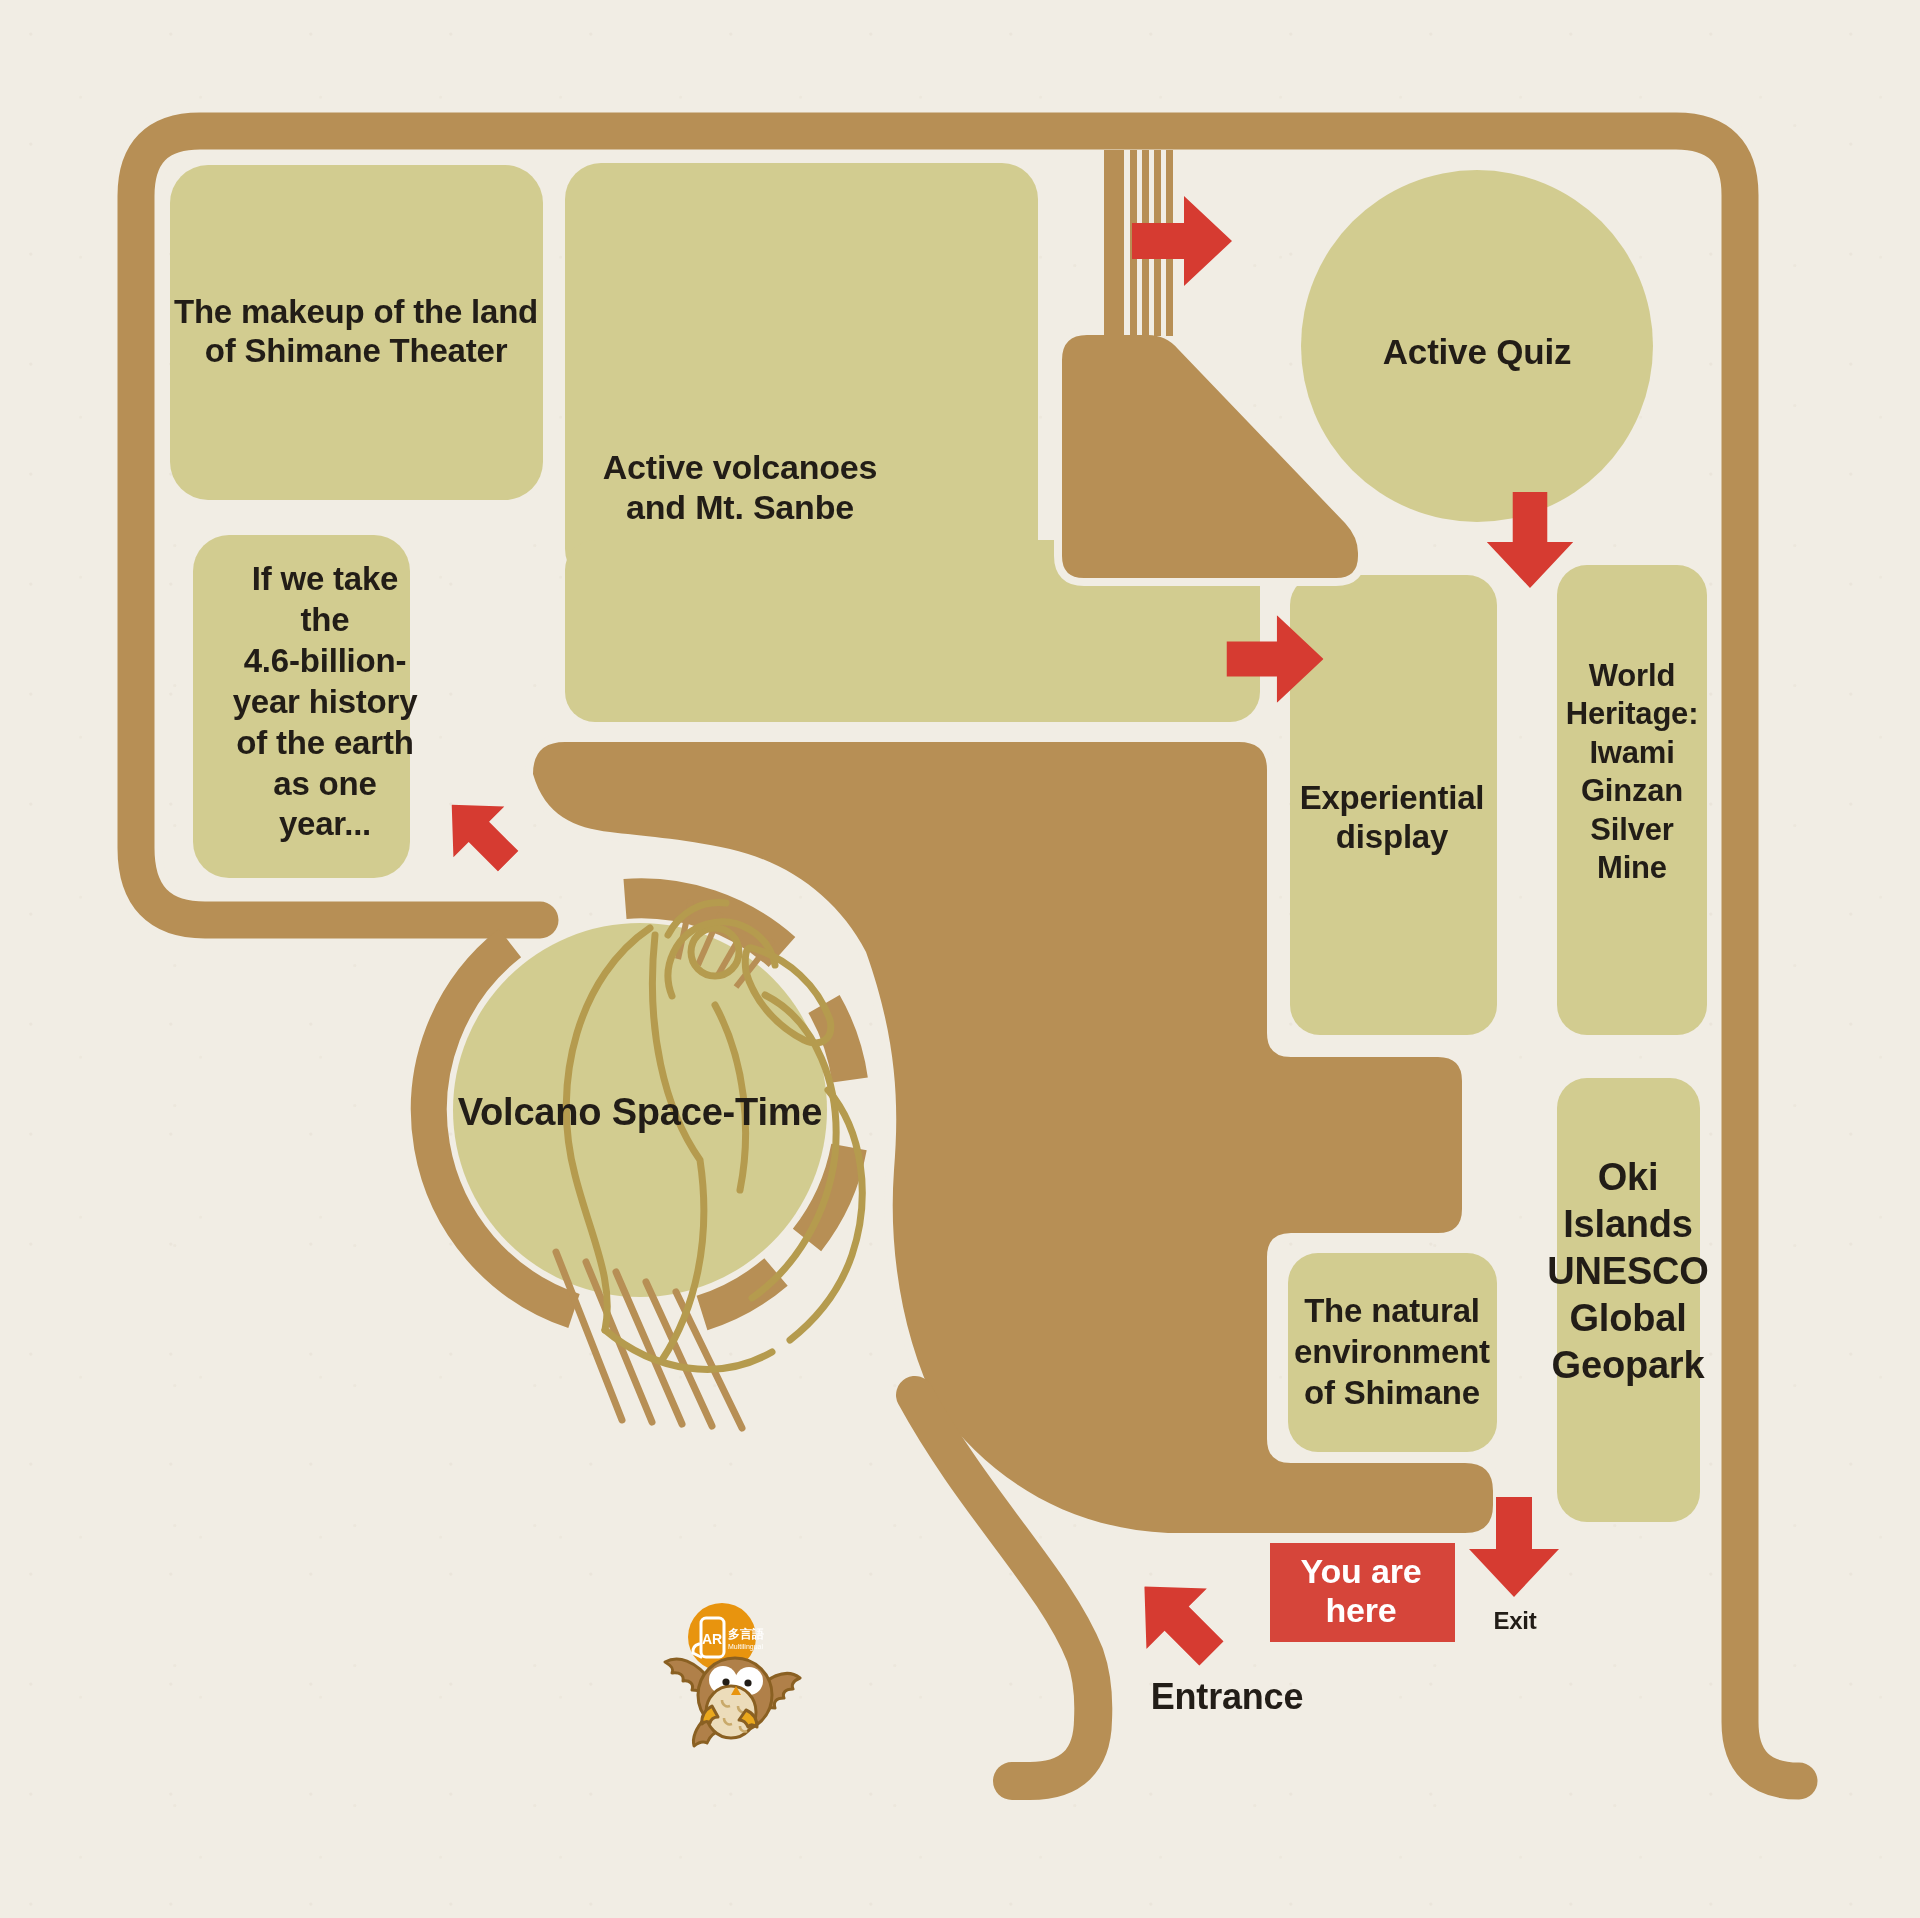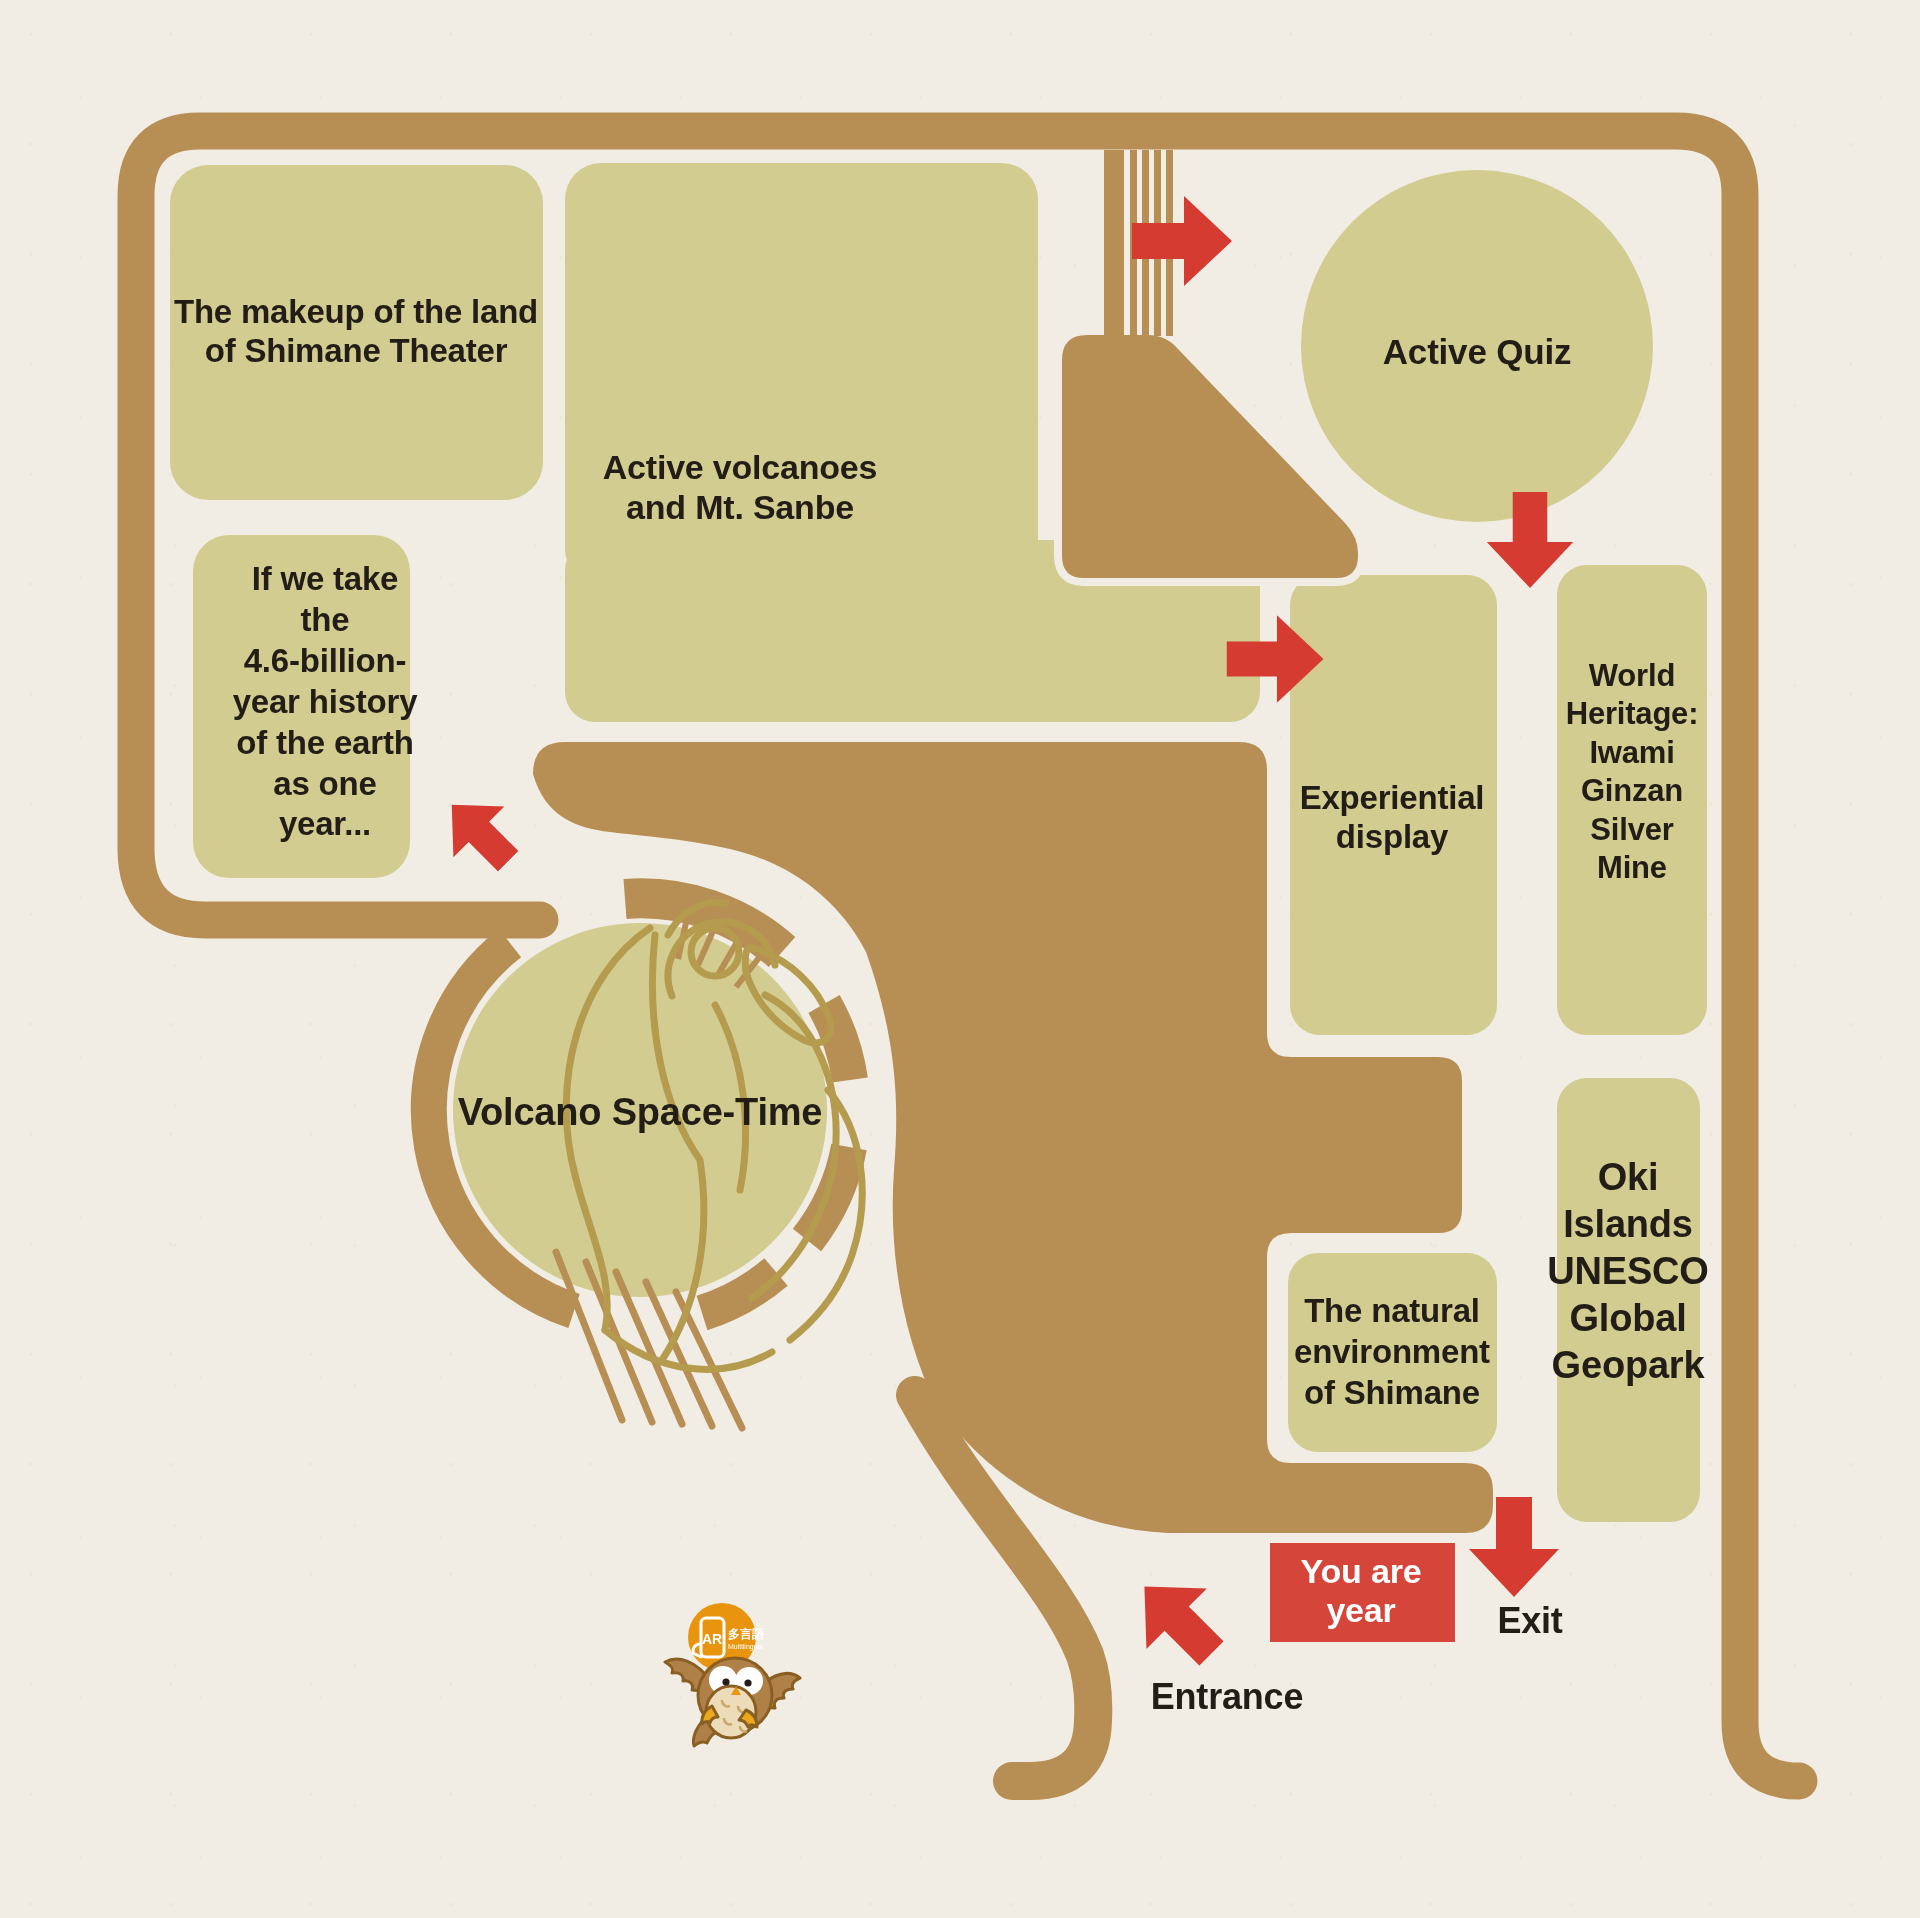--- a/index.html
+++ b/index.html
@@ -212,19 +212,19 @@
 environment
 of Shimane</div>
 
   <div class="lbl" style="left:1628px; top:1272px; font-size:38px; line-height:1.24;">Oki
 Islands
 UNESCO
 Global
 Geopark</div>
 
   <div class="lbl on-red" style="left:1361px; top:1591px; font-size:34px; line-height:1.15;">You are
-year</div>
-
-  <div class="lbl" style="left:1515px; top:1621px; font-size:36px;margin-left:15px;">Exit</div>
+here</div>
+
+  <div class="lbl" style="left:1515px; top:1621px; font-size:24px;">Exit</div>
 
   <div class="lbl" style="left:1227px; top:1697px; font-size:36px;">Entrance</div>
 
 </div>
 
 </body></html>

